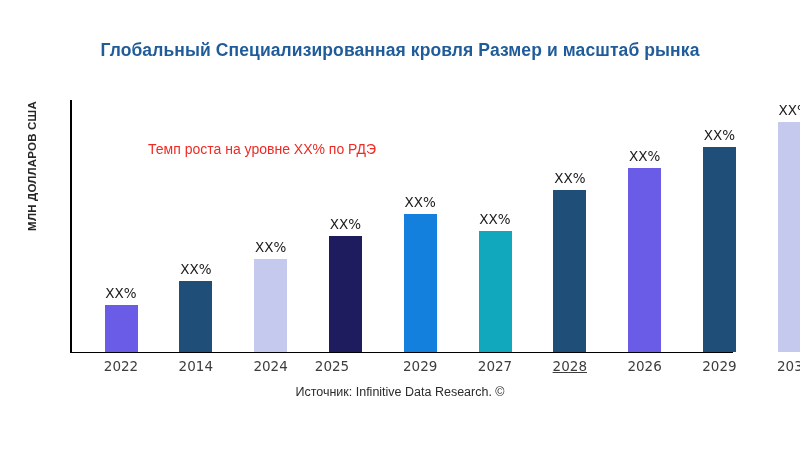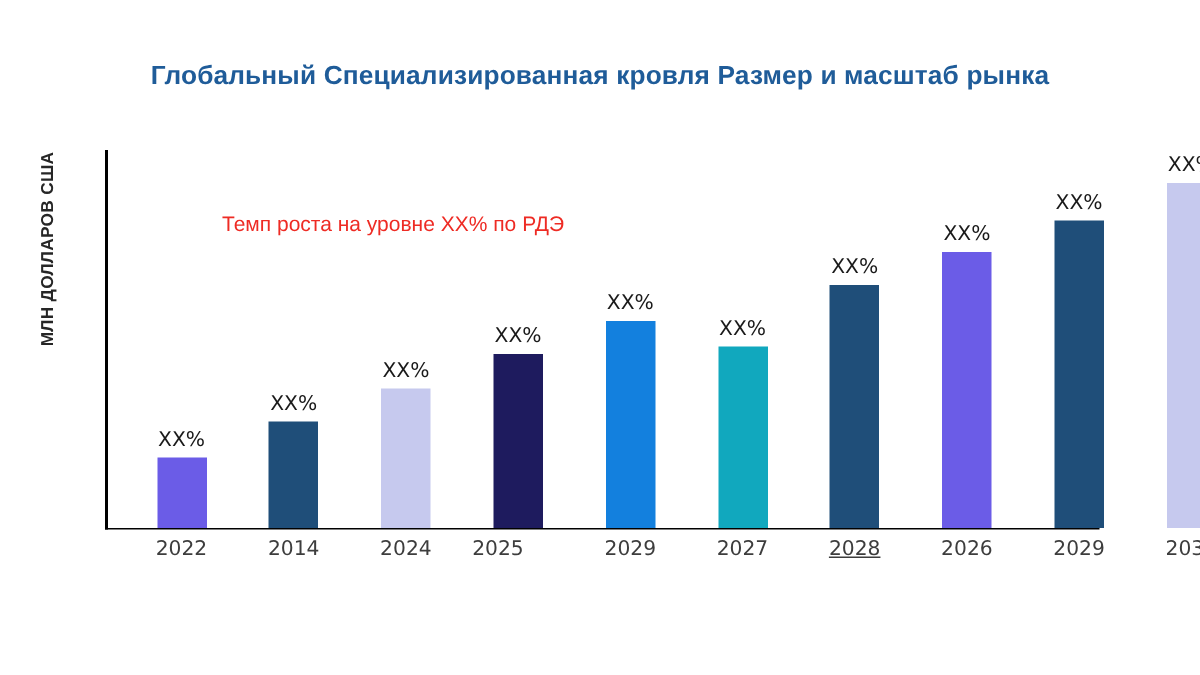--- a/index.html
+++ b/index.html
@@ -197,14 +197,15 @@
       <div class="xtick" style="left: 390.2px;">2029</div>
       <div class="xtick" style="left: 465px;">2027</div>
       <div class="xtick" style="left: 539.8px; text-decoration: underline;">2028</div>
       <div class="xtick" style="left: 614.6px;">2026</div>
       <div class="xtick" style="left: 689.4px;">2029</div>
       <div class="xtick" style="left: 764.2px;">2031</div>
     </div>
 
   <div class="annotation">Темп роста на уровне XX% по РДЭ</div>
 
+  <div class="source">Источник: Infinitive Data Research. ©</div>
 
 </div>
 
 </body></html>

